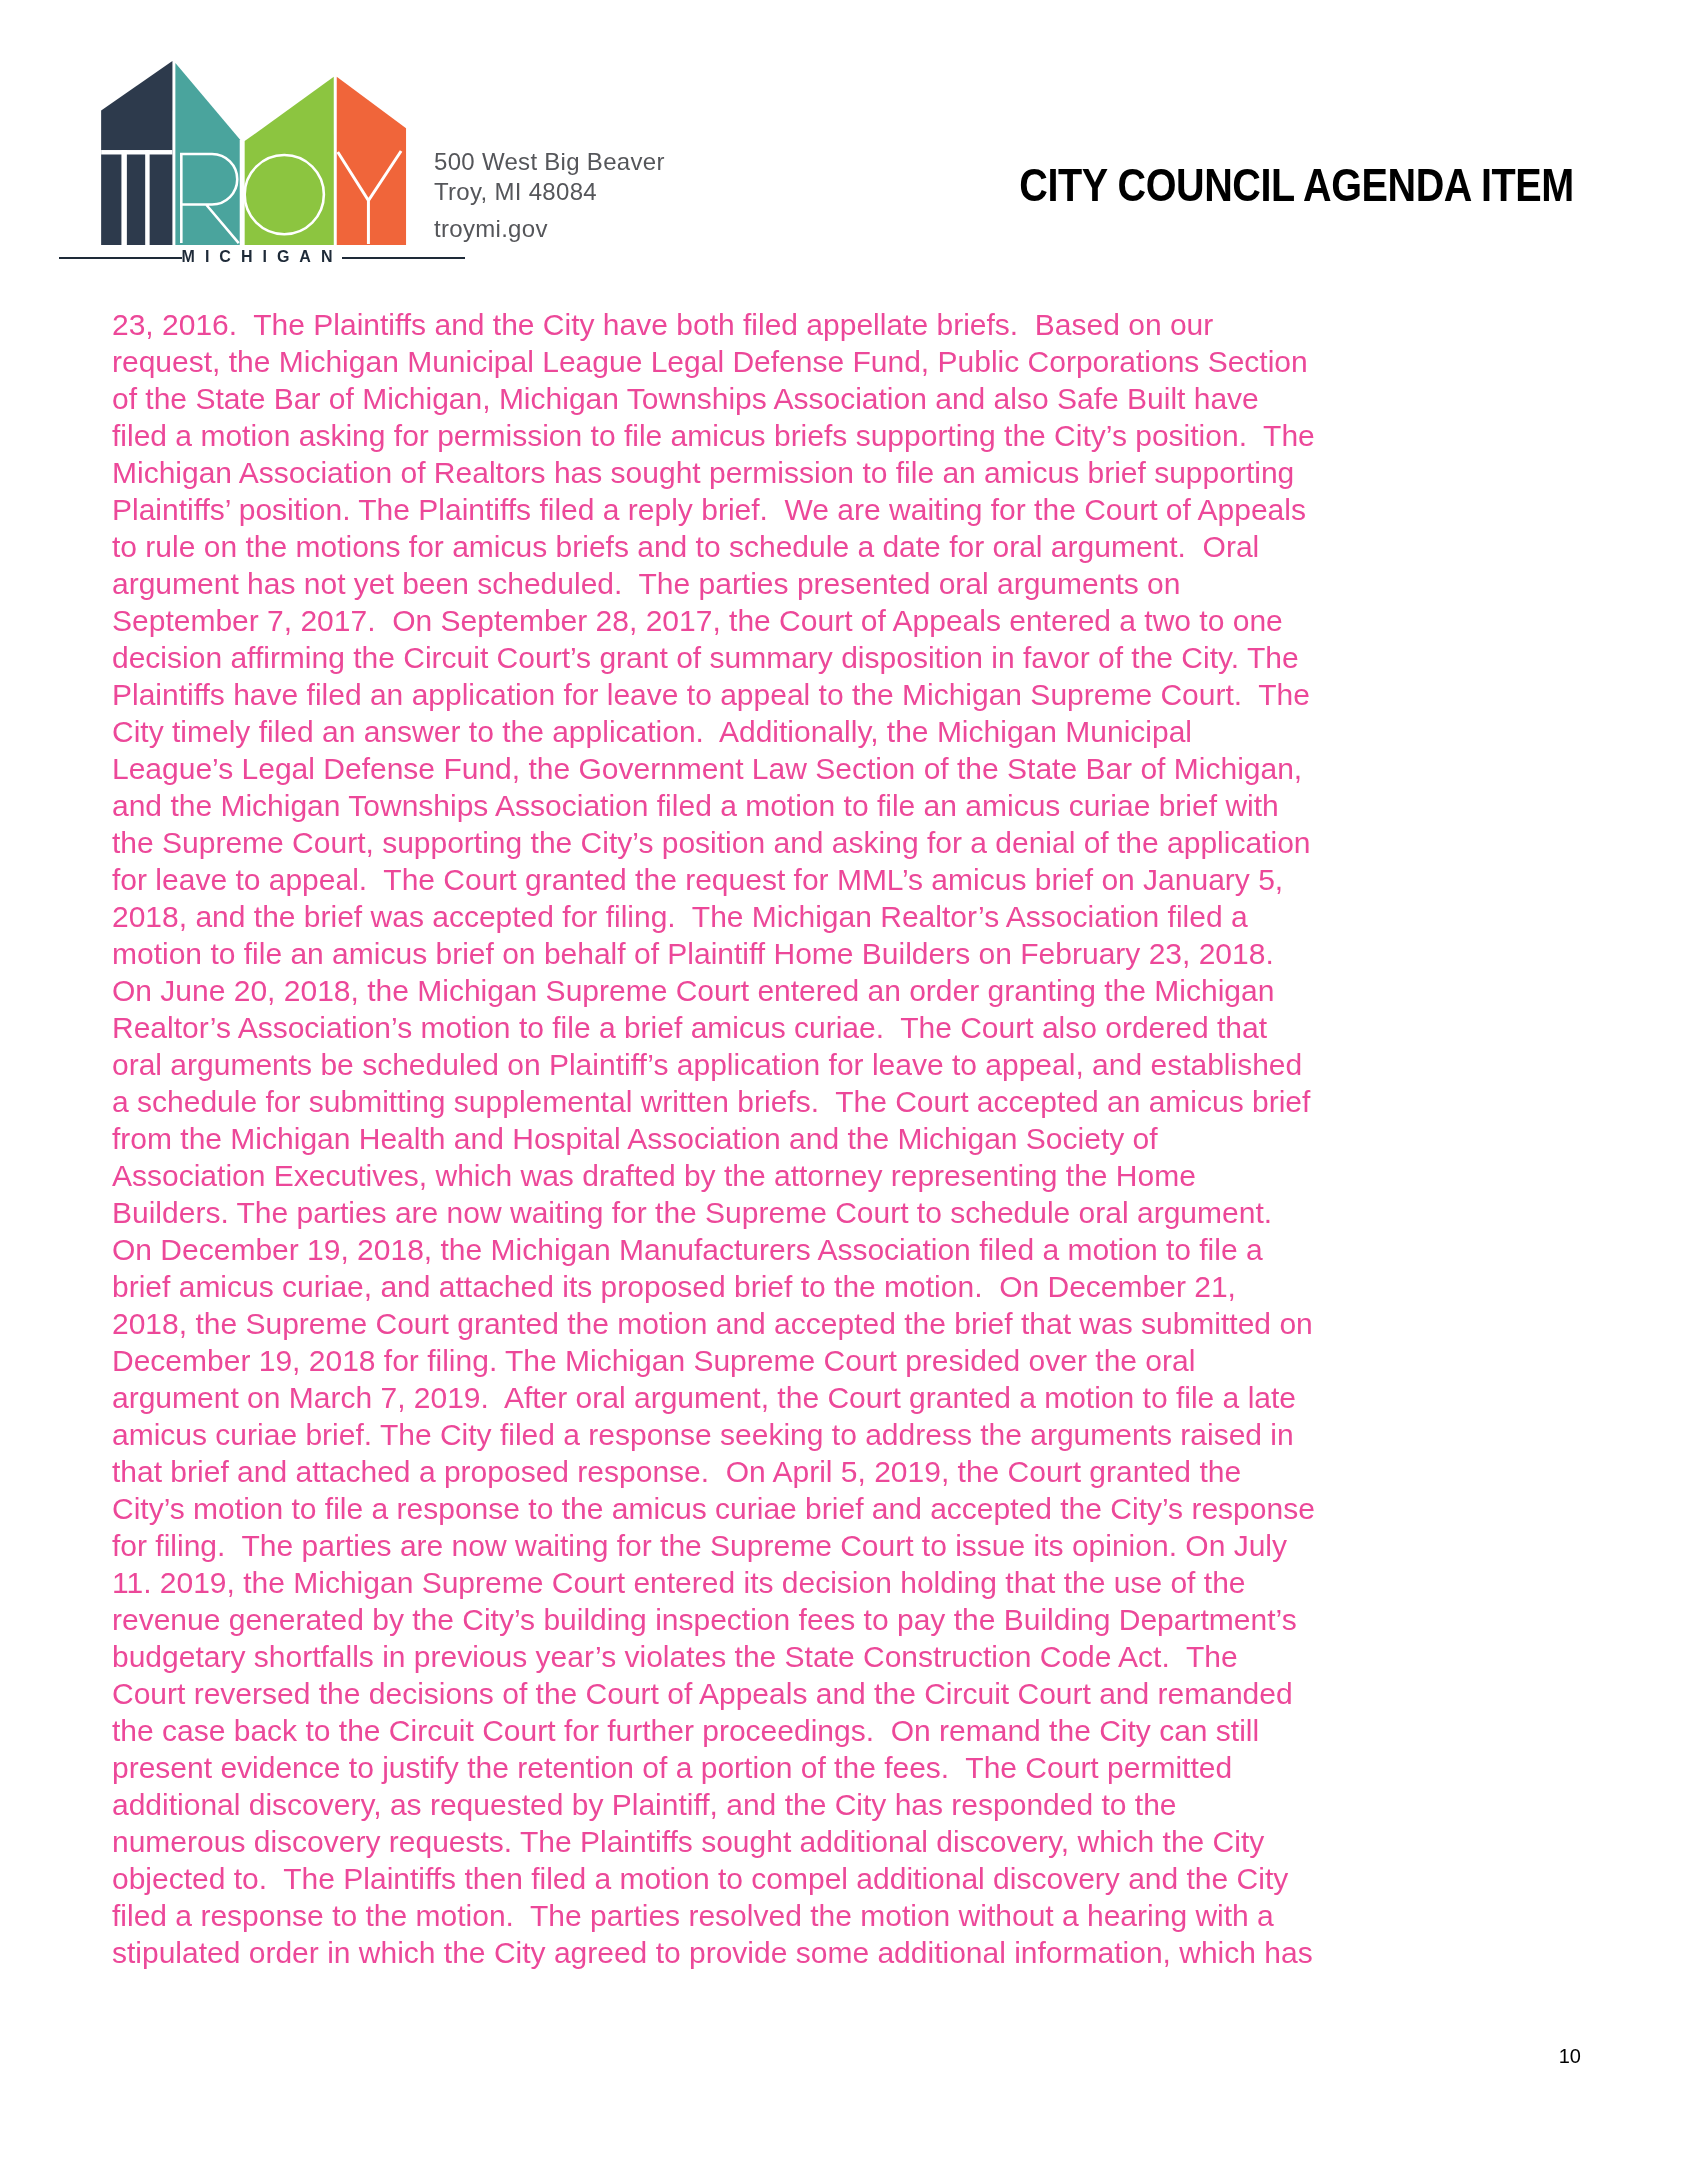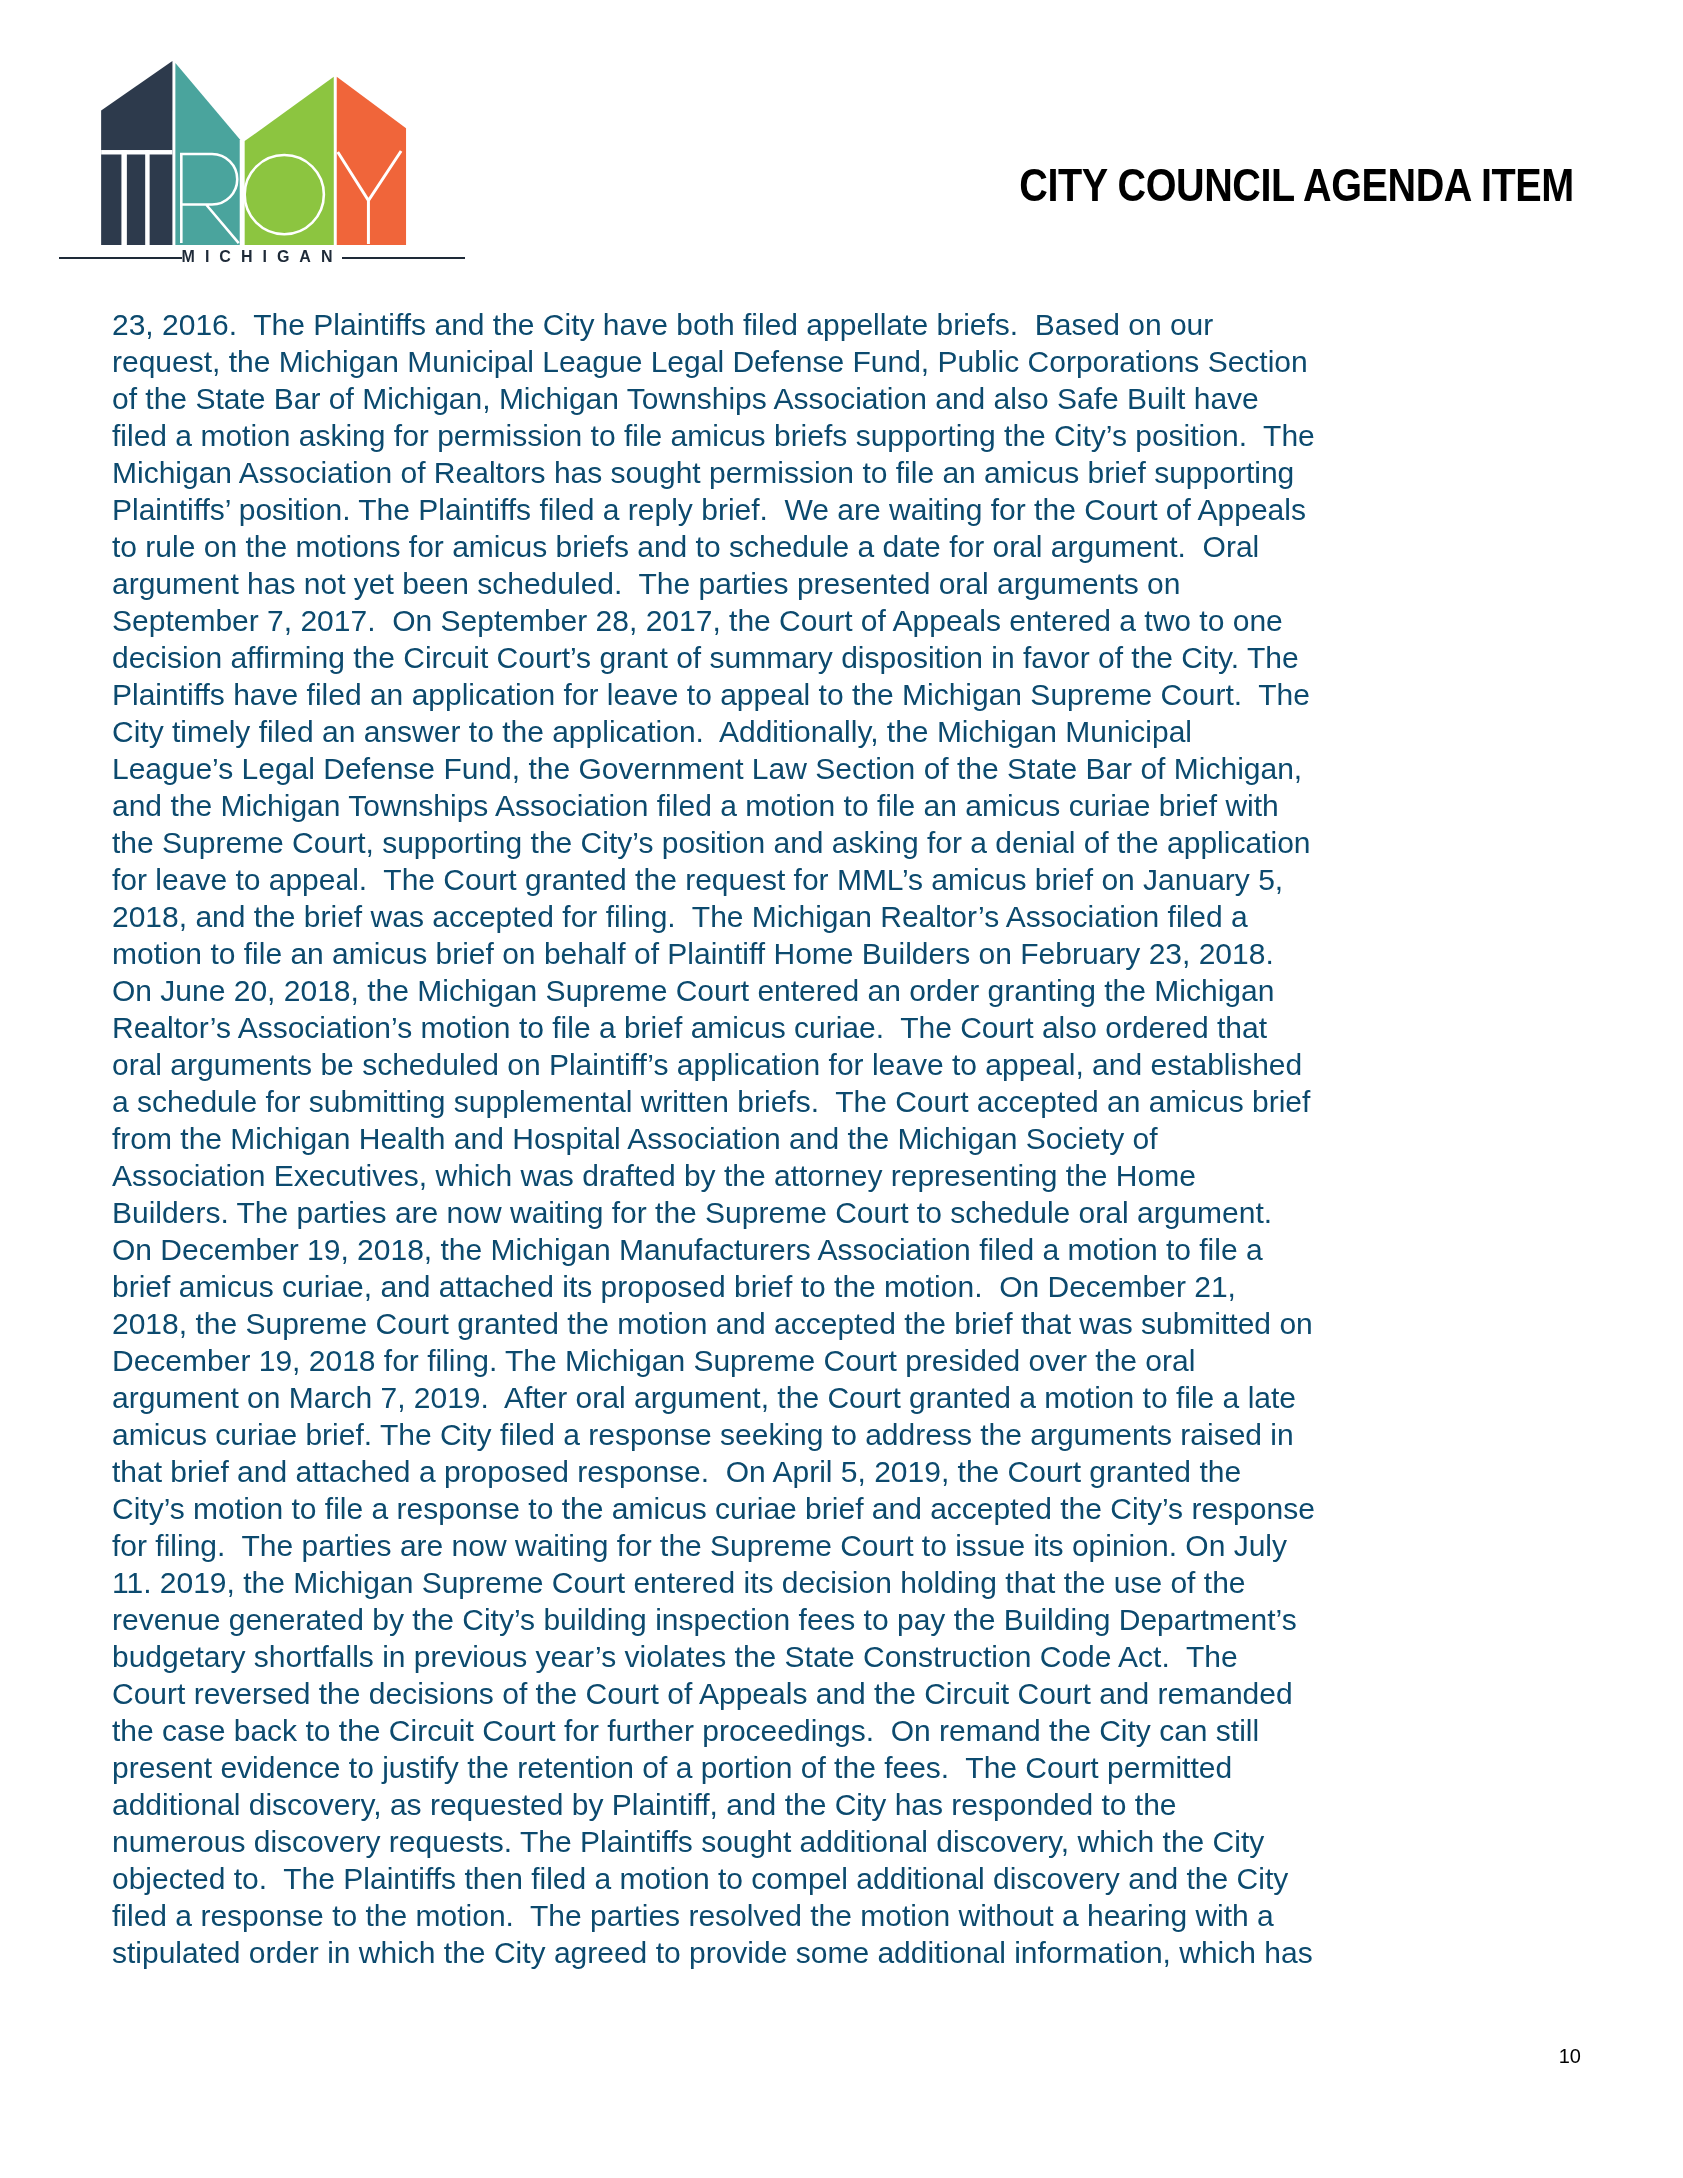--- a/index.html
+++ b/index.html
@@ -68,21 +68,21 @@
     transform-origin:right center;
   }
   
   #body-text{
     position:absolute;
     left:112px;
     top:306px;
     width:1544px;
     font-size:30px;
     line-height:37px;
-    color:#0c4a6e;
+    color:#ec4899;
     white-space:pre-wrap;
   }
   
   #page-number{
     position:absolute;
     top:2045px;
     right:102px;
     font-size:20px;
     color:#000000;
   }
@@ -114,20 +114,25 @@
 
     <path d="M246,99 L277,148 L310,98 M277,148 L277,192" fill="none" stroke="#ffffff" stroke-width="3"></path>
   </svg>
 
   <div id="michigan-row">
     <span class="rule"></span>
     <span class="word">MICHIGAN</span>
     <span class="rule"></span>
   </div>
 
+  <div id="address">
+    <div>500 West Big Beaver</div>
+    <div>Troy, MI 48084</div>
+    <div class="web">troymi.gov</div>
+  </div>
 
   <h1 id="doc-title">CITY COUNCIL AGENDA ITEM</h1>
 
   <div id="body-text">23, 2016.  The Plaintiffs and the City have both filed appellate briefs.  Based on our
 request, the Michigan Municipal League Legal Defense Fund, Public Corporations Section
 of the State Bar of Michigan, Michigan Townships Association and also Safe Built have
 filed a motion asking for permission to file amicus briefs supporting the City’s position.  The
 Michigan Association of Realtors has sought permission to file an amicus brief supporting
 Plaintiffs’ position. The Plaintiffs filed a reply brief.  We are waiting for the Court of Appeals
 to rule on the motions for amicus briefs and to schedule a date for oral argument.  Oral

